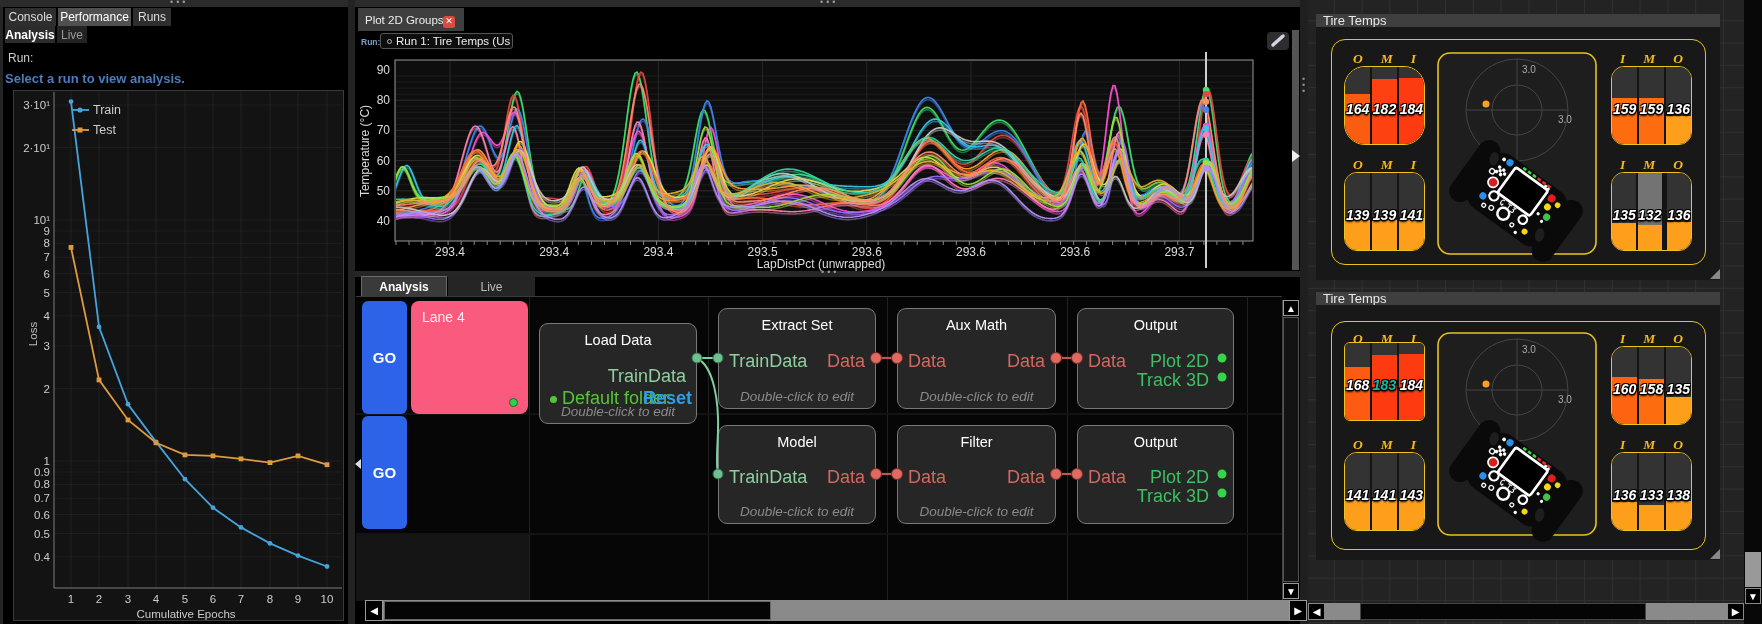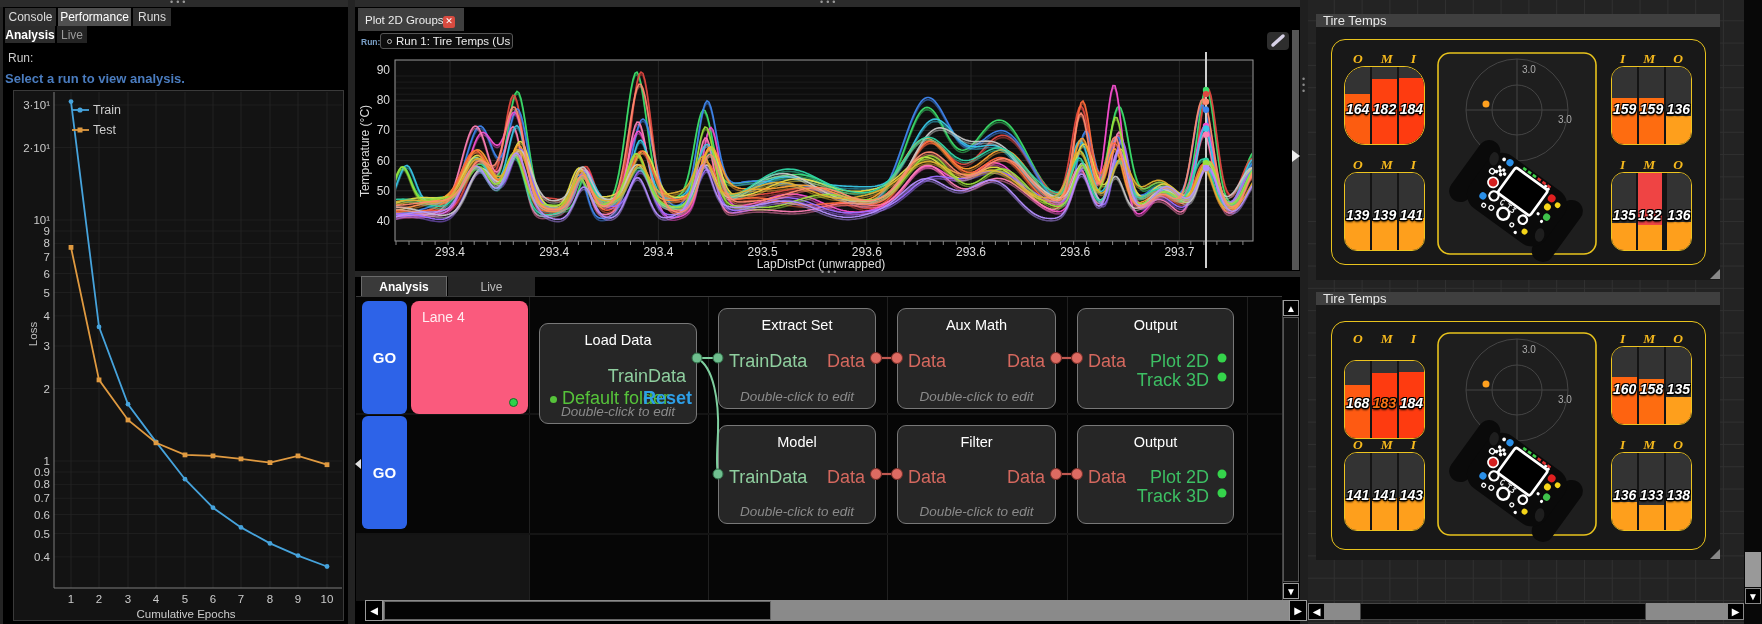--- a/index.html
+++ b/index.html
@@ -547,21 +547,21 @@
       <div class="abs" style="left:303px;top:157px;width:81px;height:14px;display:flex;justify-content:space-around;color:#f5b91d;font-family:'Liberation Serif',serif;font-weight:bold;font-style:italic;font-size:13.5px">
         <span>I</span>
         <span>M</span>
         <span>O</span>
       </div>
       <div class="abs" style="left:303px;top:172px;width:81px;height:79px;border:1.5px solid #edc41f;border-radius:13px;background:#141414;overflow:hidden;display:flex">
         <div style="flex:1;margin-right:1.5px;position:relative;background:#333333">
           <div style="position:absolute;bottom:0;left:0;right:0;height:35%;background:#fe9f1c"></div>
           <div style="position:absolute;top:34px;width:100%;text-align:center;color:#fff;font-weight:bold;font-style:italic;font-size:14px;text-shadow:-1px -1px 0 #000,1px -1px 0 #000,-1px 1px 0 #000,1px 1px 0 #000,0 2px 2px #000">135</div>
         </div>
-        <div style="flex:1;margin-right:5px;position:relative;background:#ef4444">
+        <div style="flex:1;margin-right:5px;position:relative;background:#737373">
           <div style="position:absolute;bottom:0;left:0;right:0;height:32%;background:#fe9f1c"></div>
           <div style="position:absolute;top:34px;width:100%;text-align:center;color:#fff;font-weight:bold;font-style:italic;font-size:14px;text-shadow:-1px -1px 0 #000,1px -1px 0 #000,-1px 1px 0 #000,1px 1px 0 #000,0 2px 2px #000">132</div>
         </div>
         <div style="flex:1;position:relative;background:#333333">
           <div style="position:absolute;bottom:0;left:0;right:0;height:36%;background:#fe9f1c"></div>
           <div style="position:absolute;top:34px;width:100%;text-align:center;color:#fff;font-weight:bold;font-style:italic;font-size:14px;text-shadow:-1px -1px 0 #000,1px -1px 0 #000,-1px 1px 0 #000,1px 1px 0 #000,0 2px 2px #000">136</div>
         </div>
       </div>
       <svg class="abs" style="left:129px;top:52px" width="160" height="265" viewBox="0 0 160 265">
 <rect x="1" y="1" width="158" height="201" rx="12" fill="#1e1e1e" stroke="#e8c31d" stroke-width="1.6"></rect>
@@ -576,28 +576,28 @@
 </svg>
       <div class="abs" style="left:402px;top:269px;width:0;height:0;border-left:10px solid transparent;border-bottom:10px solid #888"></div>
       <div class="abs" style="left:8px;top:292px;width:404px;height:13px;background:#3f3f3f;color:#e8e8e8;font-size:13px;line-height:13px;padding-left:7px">Tire Temps</div>
       <div class="abs" style="left:8px;top:305px;width:404px;height:255px;background:#181818"></div>
       <div class="abs" style="left:23px;top:321px;width:375px;height:229px;border:1.6px solid #e8c31d;border-radius:14px"></div>
       <div class="abs" style="left:36px;top:331px;width:81px;height:14px;display:flex;justify-content:space-around;color:#f5b91d;font-family:'Liberation Serif',serif;font-weight:bold;font-style:italic;font-size:13.5px">
         <span>O</span>
         <span>M</span>
         <span>I</span>
       </div>
-      <div class="abs" style="left:36px;top:360px;width:81px;height:79px;border:1.5px solid #edc41f;border-radius:12px;background:#141414;overflow:hidden;display:flex">
+      <div class="abs" style="left:36px;top:342px;width:81px;height:79px;border:1.5px solid #edc41f;border-radius:6px;background:#141414;overflow:hidden;display:flex">
         <div style="flex:1;margin-right:1.5px;position:relative;background:#333333">
           <div style="position:absolute;bottom:0;left:0;right:0;height:69%;background:#fe5a12"></div>
           <div style="position:absolute;top:34px;width:100%;text-align:center;color:#fff;font-weight:bold;font-style:italic;font-size:14px;text-shadow:-1px -1px 0 #000,1px -1px 0 #000,-1px 1px 0 #000,1px 1px 0 #000,0 2px 2px #000">168</div>
         </div>
         <div style="flex:1;margin-right:1.5px;position:relative;background:#333333">
           <div style="position:absolute;bottom:0;left:0;right:0;height:85%;background:#fe3b10"></div>
-          <div style="position:absolute;top:34px;width:100%;text-align:center;color:#f97316;font-weight:bold;font-style:italic;font-size:14px;text-shadow:-1px -1px 0 #000,1px -1px 0 #000,-1px 1px 0 #000,1px 1px 0 #000,0 2px 2px #000">183</div>
+          <div style="position:absolute;top:34px;width:100%;text-align:center;color:#14b8a6;font-weight:bold;font-style:italic;font-size:14px;text-shadow:-1px -1px 0 #000,1px -1px 0 #000,-1px 1px 0 #000,1px 1px 0 #000,0 2px 2px #000">183</div>
         </div>
         <div style="flex:1;position:relative;background:#333333">
           <div style="position:absolute;bottom:0;left:0;right:0;height:86%;background:#fe3b10"></div>
           <div style="position:absolute;top:34px;width:100%;text-align:center;color:#fff;font-weight:bold;font-style:italic;font-size:14px;text-shadow:-1px -1px 0 #000,1px -1px 0 #000,-1px 1px 0 #000,1px 1px 0 #000,0 2px 2px #000">184</div>
         </div>
       </div>
       <div class="abs" style="left:303px;top:331px;width:81px;height:14px;display:flex;justify-content:space-around;color:#f5b91d;font-family:'Liberation Serif',serif;font-weight:bold;font-style:italic;font-size:13.5px">
         <span>I</span>
         <span>M</span>
         <span>O</span>

